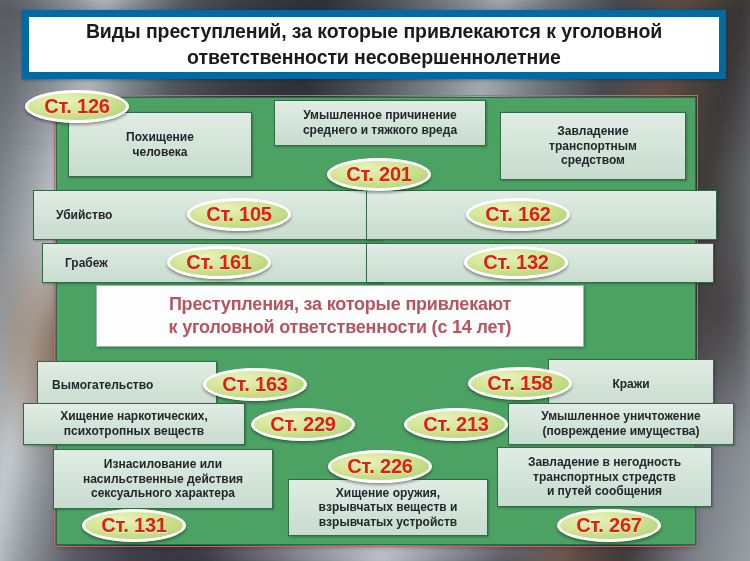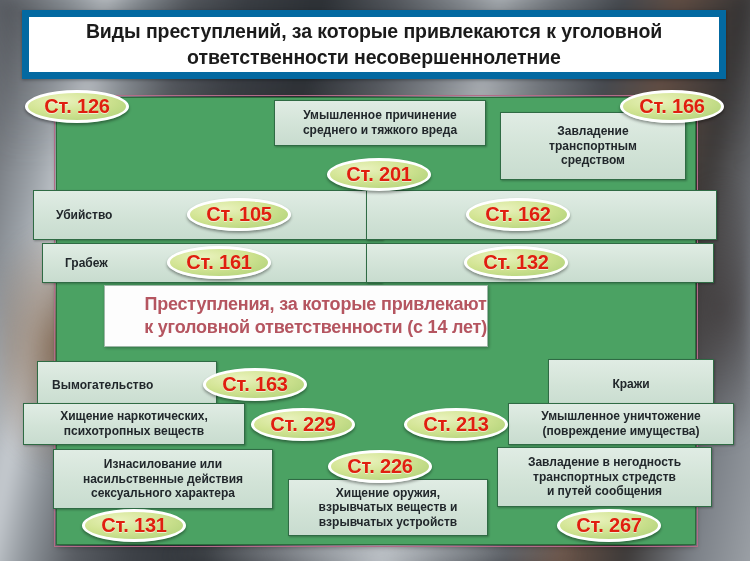--- a/index.html
+++ b/index.html
@@ -114,30 +114,30 @@
   .box.dk { border-color: #2f6b44; }
   .box .t { display: block; }
 
   
   .box.left-label  { justify-content: flex-start; padding-left: 22px; }
   .box.right-label { justify-content: center;  padding-right: 44px; }
 
   
   #center-banner {
     position: absolute;
-    left: 104px;
+    left: 96px;
     top: 285px;
-    width: 384px;
+    width: 488px;
     height: 62px;
     background: #fdfdfd;
     border: 1px solid #9fb7a8;
     box-sizing: border-box;
     display: flex;
     align-items: center;
-    justify-content: flex-end;
+    justify-content: center;
     box-shadow: 1px 1px 3px rgba(0,0,0,.3);
   }
   #center-banner .t {
     font-size: 18px;
     font-weight: bold;
     color: #b55560;
     text-align: center;
     line-height: 1.28;
     letter-spacing: -0.2px;
   }
@@ -174,20 +174,26 @@
   <div id="title-plate">
     <div id="title-text">
       <span>Виды преступлений, за которые привлекаются к уголовной</span><br>
       <span>ответственности несовершеннолетние</span>
     </div>
   </div>
 
   <div id="board"></div>
   <div id="board-edge"></div>
 
+  <div class="box dk" style="left:68px; top:112px; width:184px; height:65px;">
+    <span class="t">
+      <span>Похищение</span><br>
+      <span>человека</span>
+    </span>
+  </div>
 
   <div class="box dk" style="left:274px; top:100px; width:212px; height:46px;">
     <span class="t">
       <span>Умышленное причинение</span><br>
       <span>среднего и тяжкого вреда</span>
     </span>
   </div>
 
   <div class="box dk" style="left:500px; top:112px; width:186px; height:68px;">
     <span class="t">
@@ -265,41 +271,41 @@
       <span>взрывчатых устройств</span>
     </span>
   </div>
 
   <div class="badge" style="left:25px;  top:90px;">
       <span>Ст. 126</span>
     </div>
   <div class="badge" style="left:327px; top:158px;">
       <span>Ст. 201</span>
     </div>
-  <div class="badge" style="left:620px; top:90px;">
-      <span>Ст. 166</span>
-    </div>
 
   <div class="badge" style="left:187px; top:198px;">
       <span>Ст. 105</span>
     </div>
   <div class="badge" style="left:466px; top:198px;">
       <span>Ст. 162</span>
     </div>
 
   <div class="badge" style="left:167px; top:246px;">
       <span>Ст. 161</span>
     </div>
   <div class="badge" style="left:464px; top:246px;">
       <span>Ст. 132</span>
     </div>
 
   <div class="badge" style="left:203px; top:368px;">
       <span>Ст. 163</span>
     </div>
+  <div class="badge" style="left:468px; top:367px;">
+      <span>Ст. 158</span>
+    </div>
 
   <div class="badge" style="left:251px; top:408px;">
       <span>Ст. 229</span>
     </div>
   <div class="badge" style="left:404px; top:408px;">
       <span>Ст. 213</span>
     </div>
 
   <div class="badge" style="left:82px;  top:509px;">
       <span>Ст. 131</span>

